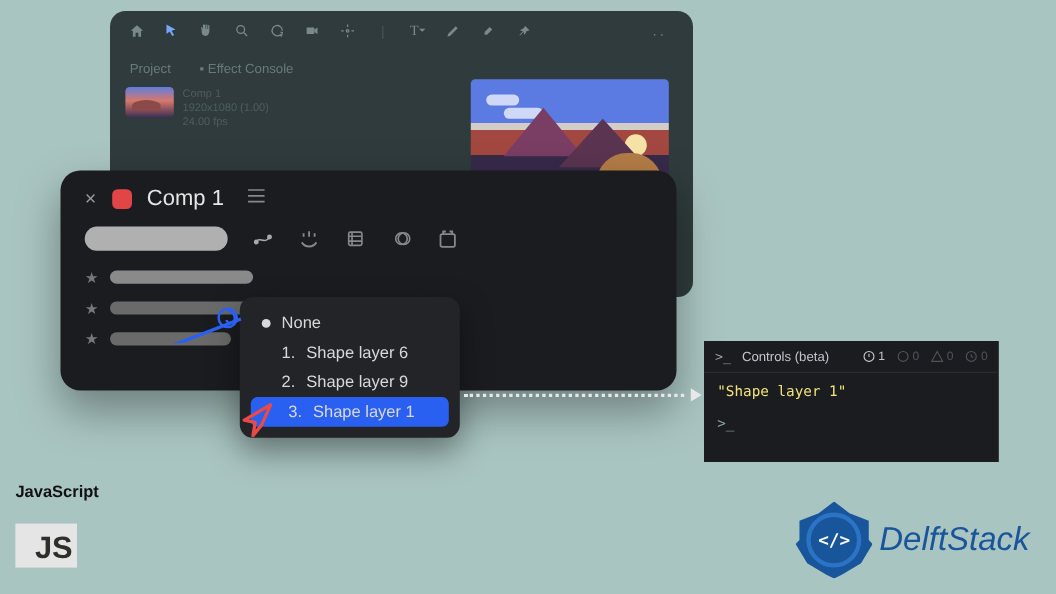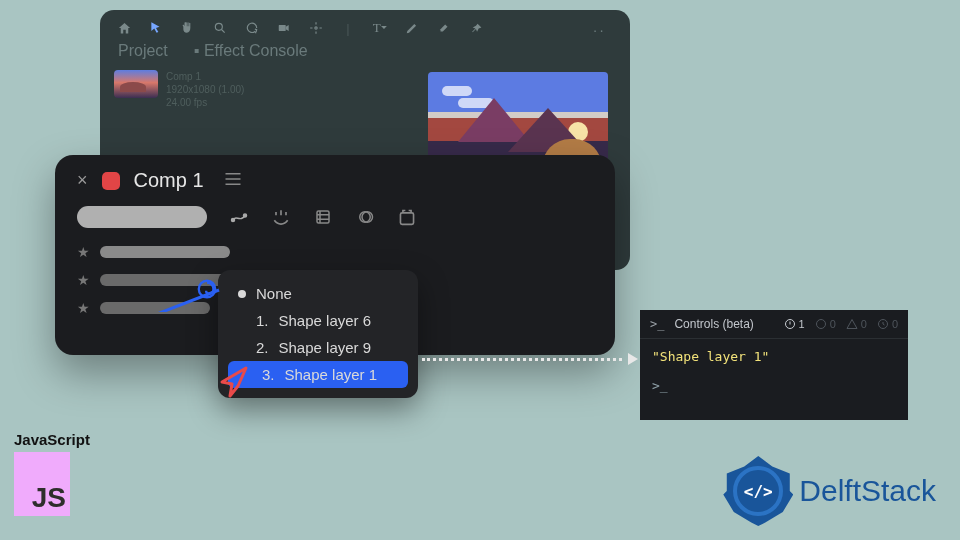--- a/index.html
+++ b/index.html
@@ -21,21 +21,21 @@
   overflow: hidden;
 }
 .ae-topbar {
   display: flex;
   gap: 16px;
   padding: 10px 16px 6px;
   align-items: center;
 }
 .ae-topbar .ic { width:16px; height:16px; display:flex; align-items:center; justify-content:center; color:#7a898a; font-size:13px; }
 .ae-topbar .ic.active { color:#77a6ff; }
-.ae-tabs { display:flex; gap:26px; padding:0px 18px 6px; color:#6a7a7b; font-size:16px; }
+.ae-tabs { display:flex; gap:26px; padding:0px 18px 6px; color:#6a7a7b; font-size:12px;margin-top:13px; }
 .ae-body { display:flex; gap:8px; padding:4px 14px; }
 .thumb {
   width: 44px; height: 28px; border-radius:4px;
   background: linear-gradient(to bottom, #5e7de0 0%, #d8786a 45%, #3b2e52 100%);
   position: relative;
 }
 .thumb::after{content:"";position:absolute;left:6px;bottom:6px;width:26px;height:10px;background:#8b4a4a;border-radius:50% 50% 0 0;}
 .meta { color:#4f5e5d; font-size:10px; line-height:1.3; }
 .preview {
   position:absolute; right:22px; top:62px; width:180px; height:115px;
@@ -135,29 +135,29 @@
 }
 .con-head{display:flex;align-items:center;gap:10px;padding:7px 10px;border-bottom:1px solid #2b2f33;color:#c2c6cc;font-size:12px;}
 .con-head .prompt{font-family:monospace;font-size:12px;color:#9aa0a6;}
 .con-head .badge{display:flex;align-items:center;gap:3px;font-size:11px;}
 .con-head .mute{color:#4e545b;}
 .con-body{padding:10px 12px;font-family:Consolas,monospace;font-size:13px;color:#f2e27a;}
 .con-cursor{padding:4px 12px;font-family:Consolas,monospace;color:#8fa1a8;font-size:13px;}
 
 .js-logo{position:absolute;left:14px;bottom:24px;}
 .js-text{color:#111;font-weight:700;font-size:15px;}
-.js-box{width:56px;height:64px;background:#f0abfc;position:relative;margin-top:4px;}
+.js-box{width:56px;height:40px;background:#e5e5e5;position:relative;margin-top:20px;}
 .js-box span{position:absolute;right:4px;bottom:2px;font-family:Arial;font-weight:700;font-size:28px;color:#2e2e2c;}
 
 .delft{position:absolute;right:24px;bottom:14px;display:flex;align-items:center;gap:6px;}
 .delft-logo{width:70px;height:70px;position:relative;}
 .delft-logo .out{position:absolute;inset:0;background:#19559a;clip-path:polygon(50% 0,70% 15%,95% 25%,95% 50%,100% 55%,85% 80%,60% 95%,50% 100%,40% 95%,15% 80%,0 55%,5% 50%,5% 25%,30% 15%);border-radius:10px;}
 .delft-logo .ring{position:absolute;left:10px;top:10px;width:50px;height:50px;border:4px solid #2b73c4;border-radius:50%;}
 .delft-logo .txt{position:absolute;left:50%;top:50%;transform:translate(-50%,-50%);color:#fff;font-family:monospace;font-size:16px;font-weight:700;}
-.delft-name{color:#19559a;font-size:30px;font-weight:500;}
+.delft-name{color:#19559a;font-size:30px;font-weight:500;font-style:italic;}
 </style>
 </head>
 <body>
 
 <div class="ae-panel">
   <div class="ae-topbar">
     <div class="ic">
       <svg width="15" height="15" viewBox="0 0 24 24" fill="currentColor">
           <path d="M12 3l9 8h-3v9h-4v-6H10v6H6v-9H3z"></path>
         </svg>

